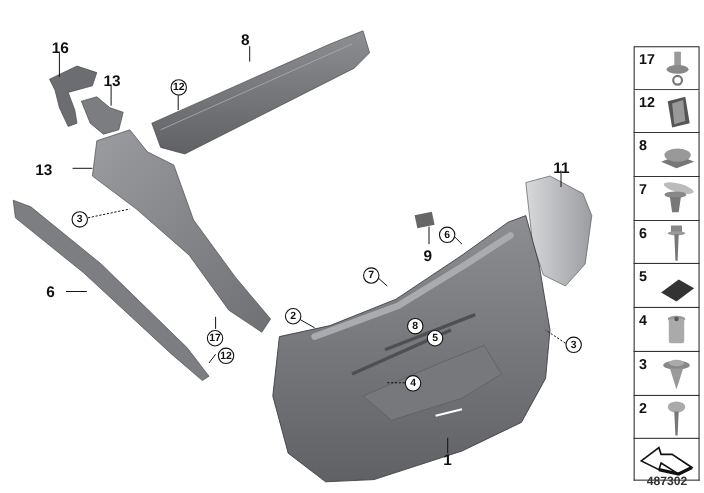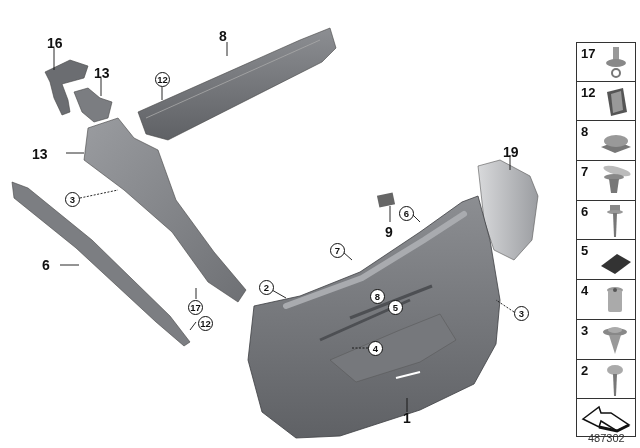--- a/index.html
+++ b/index.html
@@ -10,21 +10,21 @@
   .circ { position:absolute; width:15px; height:15px; border:1.3px solid #111; border-radius:50%; background:#fff;
           font-family:"Liberation Sans", sans-serif; font-weight:bold; font-size:9.5px; color:#111;
           display:flex; align-items:center; justify-content:center; box-sizing:border-box; }
   .legend { position:absolute; left:576px; top:42px; width:60px; }
   .legend-item { position:relative; width:60px; height:39.7px; border:1px solid #333; border-top:none; box-sizing:border-box; background:#fff; }
   .legend-item:first-child { border-top:1px solid #333; }
   .legend-item .num { position:absolute; left:4px; top:3px; font-weight:bold; font-size:13px; color:#111; }
   .legend-item svg { position:absolute; left:22px; top:2px; }
   .legend-arrow { position:relative; width:60px; height:38px; border:1px solid #333; border-top:none; box-sizing:border-box; }
   .legend-arrow svg { position:absolute; left:4px; top:4px; }
-  .code { position:absolute; left:588px; top:432px; font-size:11px; color:#333; }
+  .code { position:absolute; left:588px; top:432px; font-size:11px; color:#333;font-weight:bold; }
 </style>
 </head>
 <body>
 
 <div class="diagram">
   <svg width="570" height="448" viewBox="0 0 570 448">
     <defs>
       <linearGradient id="g1" x1="0" y1="0" x2="1" y2="1">
         <stop offset="0" stop-color="#9a9ca0"></stop>
         <stop offset="1" stop-color="#6e7074"></stop>
@@ -80,21 +80,21 @@
       <line x1="510" y1="155" x2="510" y2="170"></line>
       <line x1="407" y1="398" x2="407" y2="412"></line>
     </g>
   </svg>
 
   <div class="lbl" style="left:47px;top:36px;">16</div>
   <div class="lbl" style="left:94px;top:66px;">13</div>
   <div class="lbl" style="left:219px;top:29px;">8</div>
   <div class="lbl" style="left:32px;top:147px;">13</div>
   <div class="lbl" style="left:42px;top:258px;">6</div>
-  <div class="lbl" style="left:503px;top:145px;">19</div>
+  <div class="lbl" style="left:503px;top:145px;">11</div>
   <div class="lbl" style="left:385px;top:225px;">9</div>
   <div class="lbl" style="left:403px;top:411px;">1</div>
 
   <div class="circ" style="left:155px;top:72px;">12</div>
   <div class="circ" style="left:65px;top:192px;">3</div>
   <div class="circ" style="left:188px;top:300px;">17</div>
   <div class="circ" style="left:198px;top:316px;">12</div>
   <div class="circ" style="left:259px;top:280px;">2</div>
   <div class="circ" style="left:330px;top:243px;">7</div>
   <div class="circ" style="left:399px;top:206px;">6</div>

